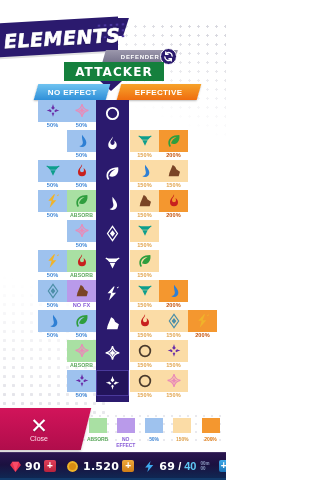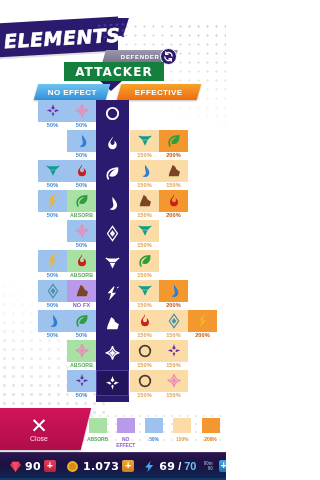--- a/index.html
+++ b/index.html
@@ -729,31 +729,31 @@
       <div class="val">90</div>
       <div class="plus red">+</div>
     </div>
     <div class="hud-grp" style="margin-left:10px;">
       <div class="coin">
         <svg viewBox="0 0 24 24">
             <circle cx="12" cy="12" r="10" fill="#f0b429"></circle>
             <circle cx="12" cy="12" r="6.5" fill="#d98c12"></circle>
           </svg>
       </div>
-      <div class="val">1.073</div>
+      <div class="val">1.520</div>
       <div class="plus gold">+</div>
     </div>
-    <div class="hud-grp" style="margin-left:9px;text-align:right;">
+    <div class="hud-grp" style="margin-left:9px;">
       <div class="bolt">
         <svg viewBox="0 0 24 24">
             <path d="M14 2 4 14h6l-2 8 11-13h-7z" fill="#3ea9f0"></path>
           </svg>
       </div>
       <div class="val">69</div>
       <div class="slash">/</div>
-      <div class="val2">70</div>
+      <div class="val2">40</div>
       <div class="tiny">00m 00</div>
       <div class="plus blue" style="margin-left:3px;">+</div>
     </div>
   </div>
   <div class="hud-bottom-line"></div>
 
 </div>
 
 </body></html>

